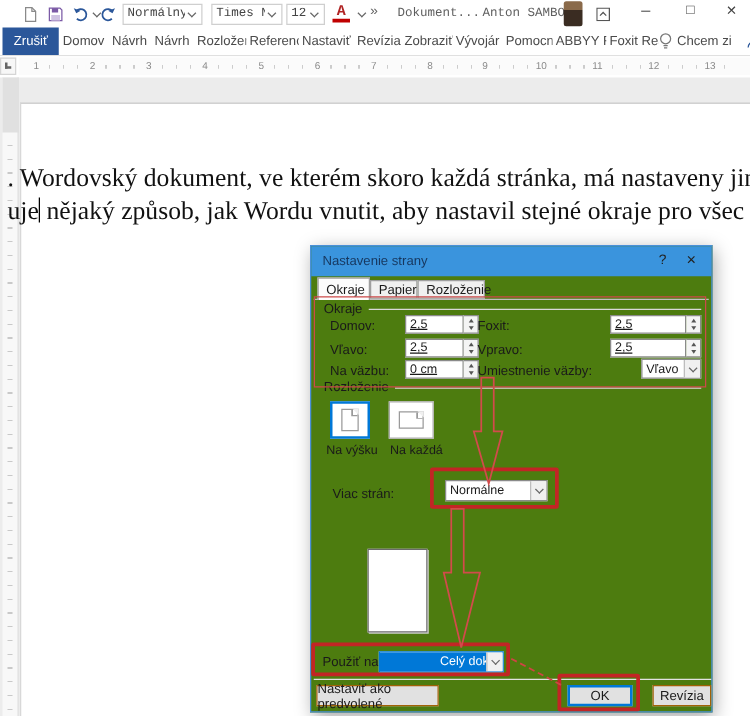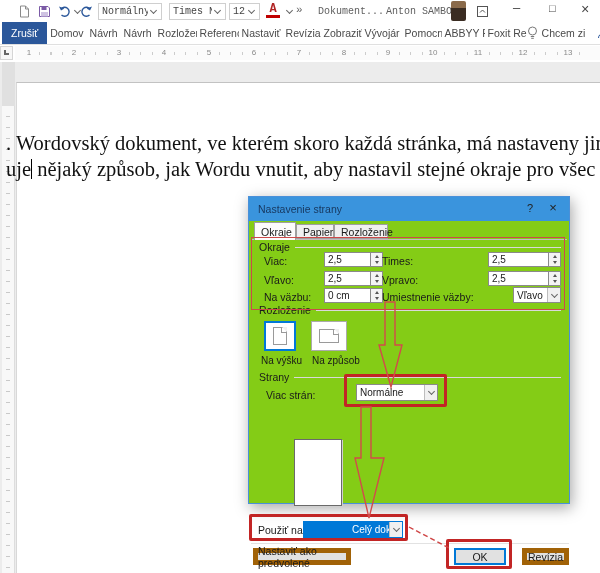--- a/index.html
+++ b/index.html
@@ -52,38 +52,38 @@
             background-image:repeating-linear-gradient(180deg,transparent 0 10px,#c9c9c9 10px 11px);
             background-size:4px 100%; background-position:4px 0; background-repeat:no-repeat; }
   .vruler-top { position:absolute; left:2px; top:0; width:13px; height:44px; background:#e0e0e0; }
   .page { position:absolute; left:16px; top:20px; width:584px; height:491px; background:#fff;
           border-top:1px solid #c2c2c2; border-left:1px solid #d8d8d8; }
   .doctext { position:absolute; left:6px; top:68px; white-space:nowrap;
              font-family:"Liberation Serif", serif; font-size:20.5px; line-height:26px; color:#111; }
   .caret { display:inline-block; width:1px; height:20px; background:#000; vertical-align:-3px; }
 
   
-  .dialog { position:absolute; left:248px; top:196px; width:322px; height:308px; background:#84cc16;
+  .dialog { position:absolute; left:248px; top:196px; width:322px; height:374px; background:#4d7c0f;
             border:1px solid #4a90d9; box-shadow:2px 4px 14px rgba(0,0,0,.35); z-index:20;
             font-size:10.5px; color:#1a1a1a; }
   .dlg-title { position:absolute; left:0; top:0; right:0; height:24px; background:#3a94dd;
                display:flex; align-items:center; }
   .dlg-title .t { margin-left:9px; font-size:10.5px; color:#17375e; }
   .dlg-help { position:absolute; right:32px; top:5px; font-size:11px; color:#222; width:14px; text-align:center; }
   .dlg-close { position:absolute; right:8px; top:3px; font-size:13px; color:#222; width:16px; text-align:center; }
   .dtab { position:absolute; top:27px; height:15px; background:#f0f0f0; border:1px solid #9f9f9f;
           padding:1px 6px 0; font-size:10.5px; }
   .dtab.active { top:25px; height:18px; background:#fcfcfc; border-bottom:none; z-index:2; padding-top:3px; }
   .tabline { position:absolute; left:2px; top:42px; width:316px; height:1px; background:#bfbfbf; }
 
   .legend { position:absolute; display:flex; align-items:center; font-size:10.5px; }
   .legend .gl { flex:1; height:1px; background:#d9d9d9; margin-left:5px; }
   .flabel { position:absolute; font-size:10.5px; white-space:nowrap; }
 
-  .spinfield { position:absolute; display:flex; height:15px; }
+  .spinfield { position:absolute; display:flex; height:15px;text-decoration:underline; }
   .spinfield .val { flex:1; border:1px solid #8a8a8a; background:#fff; padding:1px 3px 0; font-size:10px; }
   .spinfield .spin { width:12px; border:1px solid #8a8a8a; border-left:none; background:#f4f4f4;
                      display:flex; flex-direction:column; }
   .spin > div { flex:1; display:flex; align-items:center; justify-content:center; }
   .tri-up { width:0; height:0; border-left:2.5px solid transparent; border-right:2.5px solid transparent;
             border-bottom:3.5px solid #555; }
   .tri-dn { width:0; height:0; border-left:2.5px solid transparent; border-right:2.5px solid transparent;
             border-top:3.5px solid #555; }
 
   .combo { position:absolute; display:flex; border:1px solid #8a8a8a; background:#fff; height:17px; }
@@ -100,21 +100,21 @@
   .pg-icon { background:#fff; border:1px solid #9a9a9a; position:relative; }
   .pg-icon .fold { position:absolute; right:-1px; top:-1px; width:0; height:0;
                    border-left:5px solid transparent; border-top:5px solid #f0f0f0;
                    box-shadow:-1px 1px 0 #9a9a9a; }
   .olabel { position:absolute; font-size:10px; }
 
   .preview-pg { position:absolute; left:45px; top:242px; width:48px; height:67px; background:#fff;
                 border:1px solid #6a6a6a; box-shadow:1px 1px 0 #cfcfcf; }
 
   .btnrow-sep { position:absolute; left:2px; top:346px; width:318px; height:1px; background:#e2e2e2; }
-  .wbtn { position:absolute; background:#e1e1e1; border:5px solid #a16207; font-size:10.5px;
+  .wbtn { position:absolute; background:#e1e1e1; border:1px solid #a16207; font-size:10.5px;
           display:flex; align-items:center; justify-content:center; }
   .wbtn.default { border:2px solid #0078d7; }
 
   
   .red-thin { position:absolute; border:1.5px solid #cc4a4a; z-index:25; pointer-events:none; }
   .red-thick { position:absolute; border:3px solid #c22525; border-radius:2px; z-index:30; pointer-events:none; }
   .overlay-svg { position:absolute; left:0; top:0; z-index:40; pointer-events:none; }
 </style>
 </head>
 <body>
@@ -238,33 +238,33 @@
 
   <div class="dtab active" style="left:5px;  width:42px; text-align:center">Okraje</div>
   <div class="dtab" style="left:47px; width:38px; text-align:left">Papier</div>
   <div class="dtab" style="left:85px; width:54px; text-align:center">Rozloženie</div>
   <div class="tabline"></div>
 
   <div class="legend" style="left:10px; top:44px; width:302px">
     <span>Okraje</span>
       <span class="gl"></span>
   </div>
-  <div class="flabel" style="left:15px; top:58px">Viac:</div>
+  <div class="flabel" style="left:15px; top:58px">Domov:</div>
   <div class="spinfield" style="left:75px; top:55px; width:59px">
     <div class="val">2,5</div>
     <div class="spin">
         <div>
           <span class="tri-up"></span>
         </div>
         <div>
           <span class="tri-dn"></span>
         </div>
       </div>
   </div>
-  <div class="flabel" style="left:133px; top:58px">Times:</div>
+  <div class="flabel" style="left:133px; top:58px">Foxit:</div>
   <div class="spinfield" style="left:239px; top:55px; width:73px">
     <div class="val">2,5</div>
     <div class="spin">
         <div>
           <span class="tri-up"></span>
         </div>
         <div>
           <span class="tri-dn"></span>
         </div>
       </div>
@@ -323,26 +323,22 @@
     <div class="pg-icon" style="width:14px; height:18px">
         <div class="fold"></div>
       </div>
   </div>
   <div class="orient-tile" style="left:62px; top:124px; width:36px">
     <div class="pg-icon" style="width:20px; height:14px">
         <div class="fold"></div>
       </div>
   </div>
   <div class="olabel" style="left:12px; top:158px">Na výšku</div>
-  <div class="olabel" style="left:63px; top:158px">Na způsob</div>
-
-  <div class="legend" style="left:10px; top:174px; width:302px">
-    <span>Strany</span>
-      <span class="gl"></span>
-  </div>
+  <div class="olabel" style="left:63px; top:158px">Na každá</div>
+
   <div class="flabel" style="left:17px; top:192px">Viac strán:</div>
   <div class="combo" style="left:107px; top:187px; width:82px">
     <div class="ctext">Normálne</div>
     <div class="cbtn">
         <span class="chev"></span>
       </div>
   </div>
 
   <div class="preview-pg"></div>
 

